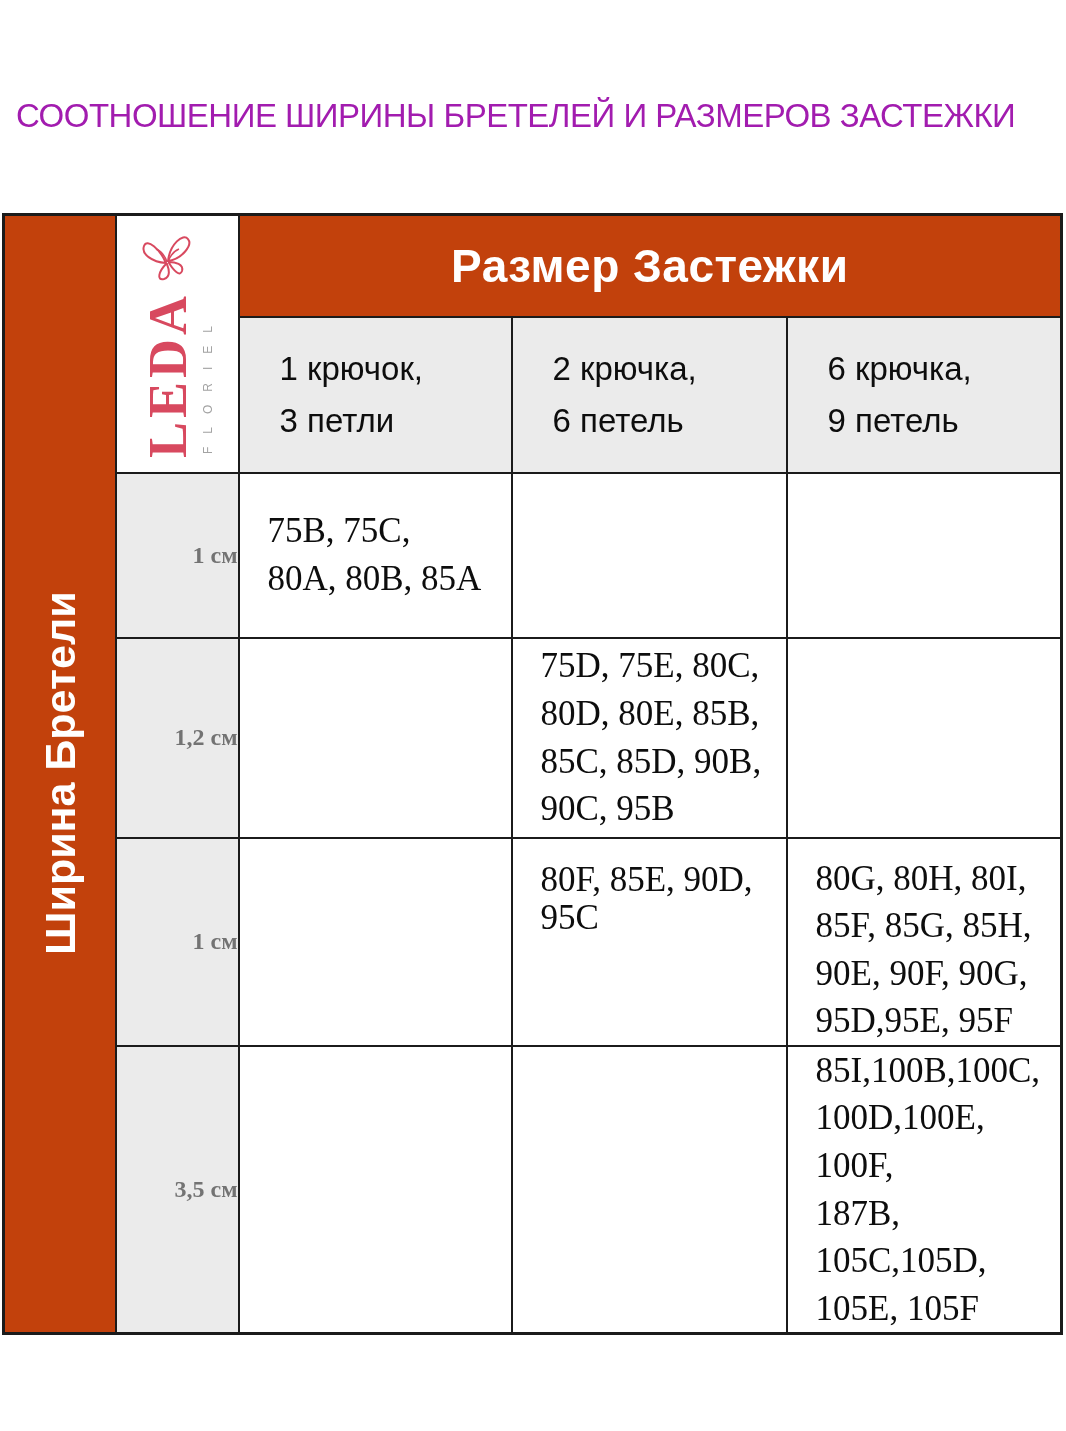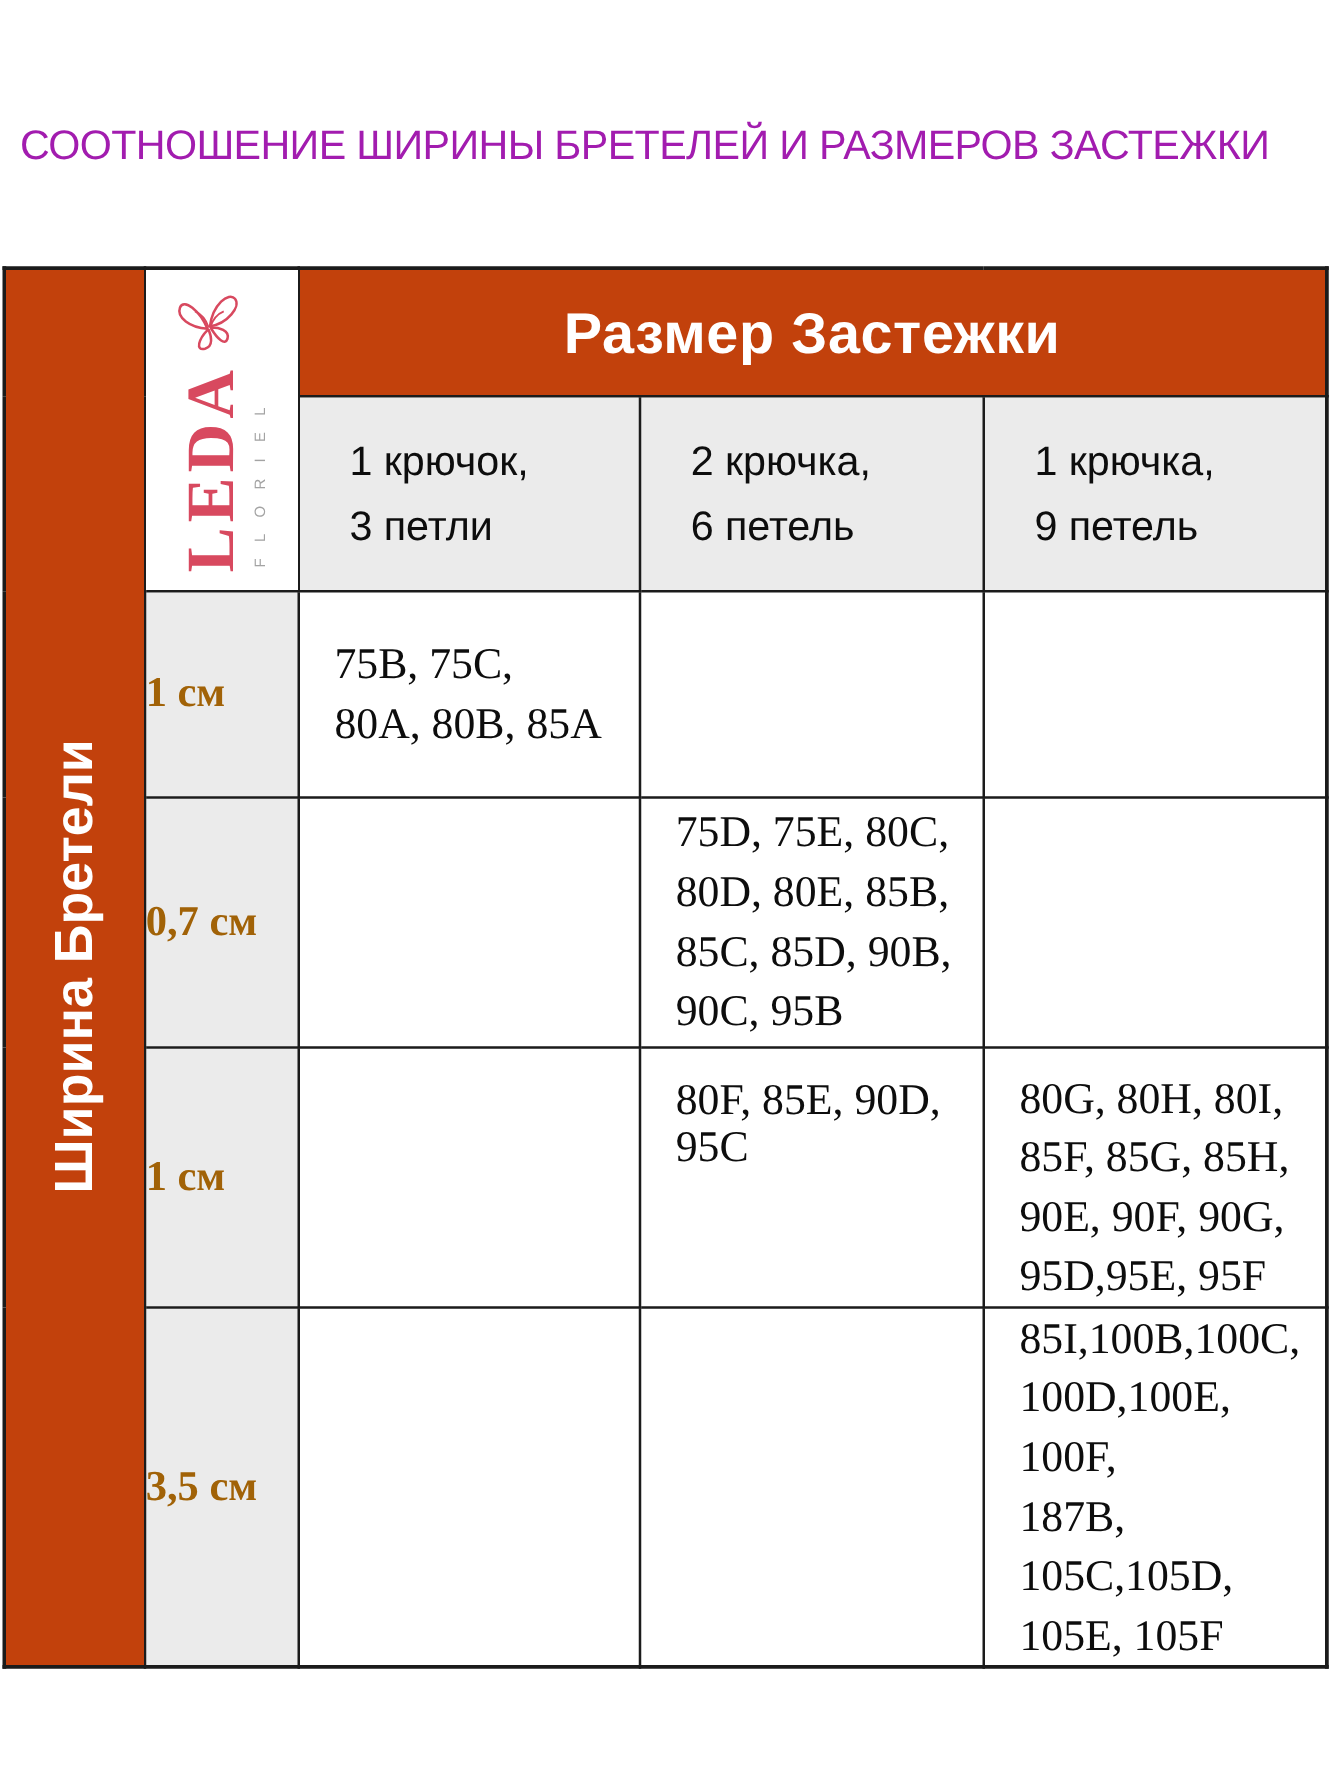--- a/index.html
+++ b/index.html
@@ -71,22 +71,22 @@
   
   .col-header {
     font-size:33px; line-height:1.55;
     padding-left:40px; padding-right:8px;
     white-space:pre-line; color:#0d0d0d;
   }
 
   
   .row-label {
     font-family:"Liberation Serif", serif;
-    font-weight:bold; font-size:34px;
-    text-align:left; color:#a16207;
+    font-weight:bold; font-size:24px;
+    text-align:right; color:#737373;
   }
 
   
   .data {
     font-family:"Liberation Serif", serif;
     font-size:35px; line-height:1.36;
     padding-left:28px; padding-right:16px;
     white-space:pre-line; background:#ffffff; color:#0d0d0d;
   }
   .v-top { vertical-align:top; padding-top:16px;margin-left:24px; }
@@ -131,34 +131,34 @@
           </div>
         </td>
         <td class="pink corner-header" colspan="3">Размер Застежки</td>
       </tr>
 
       <tr style="height:156px">
         <td class="gray col-header">1 крючок,
 3 петли</td>
         <td class="gray col-header">2 крючка,
 6 петель</td>
-        <td class="gray col-header">1 крючка,
+        <td class="gray col-header">6 крючка,
 9 петель</td>
       </tr>
 
       <tr style="height:165px">
         <td class="gray row-label">1 см</td>
         <td class="data">75B, 75C,
 80A, 80B, 85A</td>
         <td class="data"></td>
         <td class="data"></td>
       </tr>
 
       <tr style="height:200px">
-        <td class="gray row-label">0,7 см</td>
+        <td class="gray row-label">1,2 см</td>
         <td class="data"></td>
         <td class="data">75D, 75E, 80C,
 80D, 80E, 85B,
 85C, 85D, 90B,
 90C, 95B</td>
         <td class="data"></td>
       </tr>
 
       <tr style="height:207px">
         <td class="gray row-label">1 см</td>

